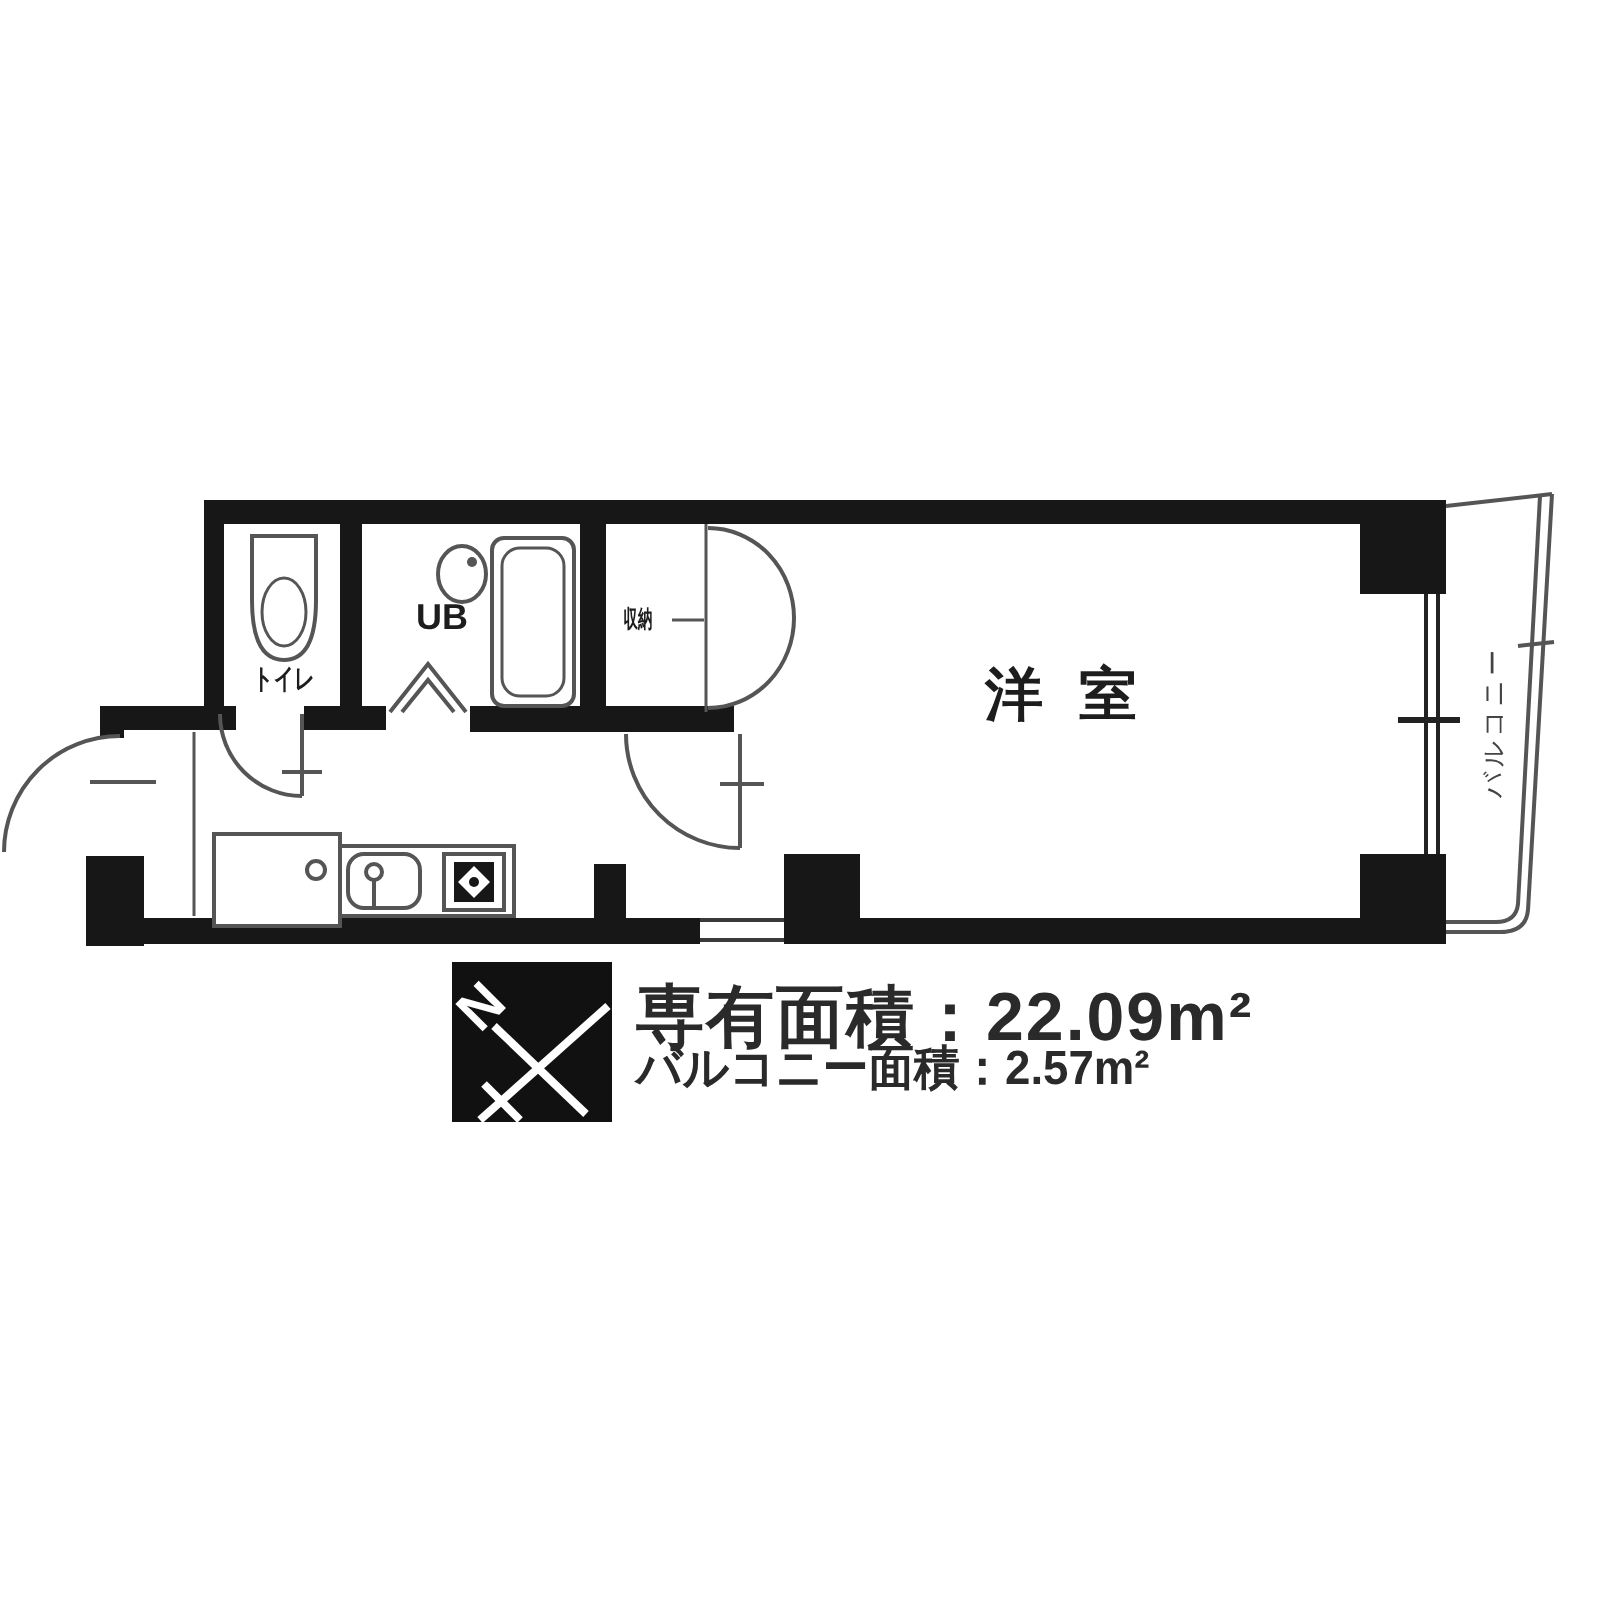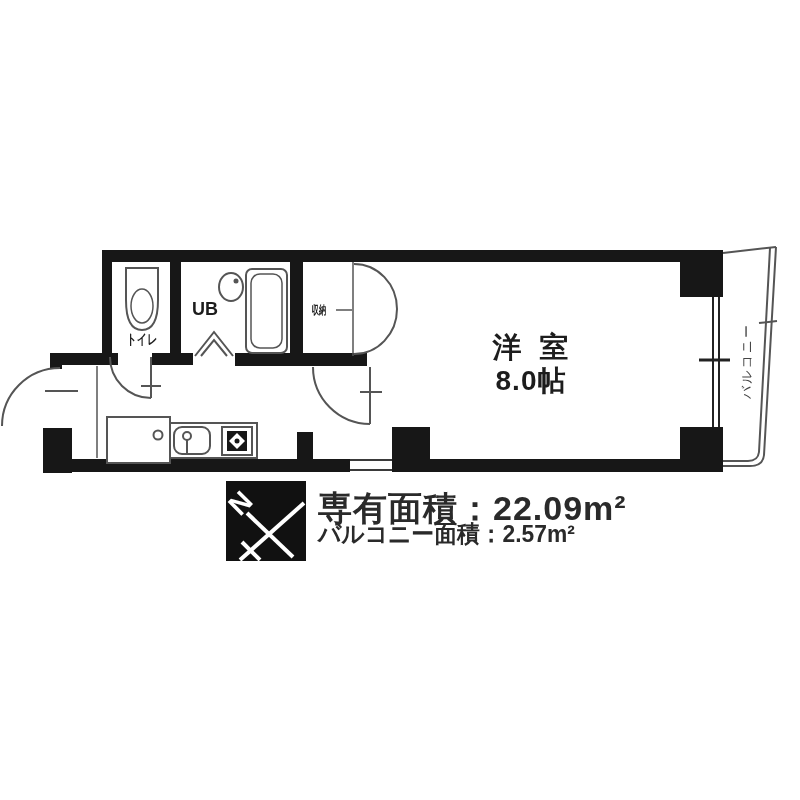--- a/index.html
+++ b/index.html
@@ -108,23 +108,22 @@
       <line x1="187" y1="440" x2="187" y2="455"></line>
 
       <rect x="222" y="427" width="30" height="28"></rect>
       <rect x="227" y="431" width="20" height="20" fill="#171717" stroke="none"></rect>
       <polygon points="237,433 245,441 237,449 229,441" fill="#fff" stroke="none"></polygon>
       <circle cx="237" cy="441" r="2.5" fill="#171717" stroke="none"></circle>
     </g>
   </svg>
 
   <div class="lbl room-name" style="left:533px;top:348px;">洋 室</div>
-  <div class="lbl room-size" style="left:531px;top:381px;">8.0帖</div>
   <div class="lbl toilet-lbl" style="left:142px;top:340px;">トイレ</div>
-  <div class="lbl ub-lbl" style="left:205px;top:309px;">UB</div>
+  <div class="lbl ub-lbl" style="left:221px;top:309px;">UB</div>
   <div class="lbl storage-lbl" style="left:319px;top:310px;">収納</div>
   <div class="lbl balcony-lbl" style="left:747px;top:361px;">バルコニー</div>
 
   <div class="compass">
     <svg width="80" height="80" viewBox="0 0 80 80">
       <line x1="78" y1="22" x2="14" y2="79" stroke="#fff" stroke-width="4"></line>
       <line x1="34" y1="79" x2="16" y2="61" stroke="#fff" stroke-width="4"></line>
       <line x1="67" y1="76" x2="21" y2="32" stroke="#fff" stroke-width="4"></line>
       <text x="0" y="0" transform="translate(14,36) rotate(-45)" fill="#fff" font-size="28" font-weight="bold" font-family="Liberation Sans, sans-serif">N</text>
     </svg>

